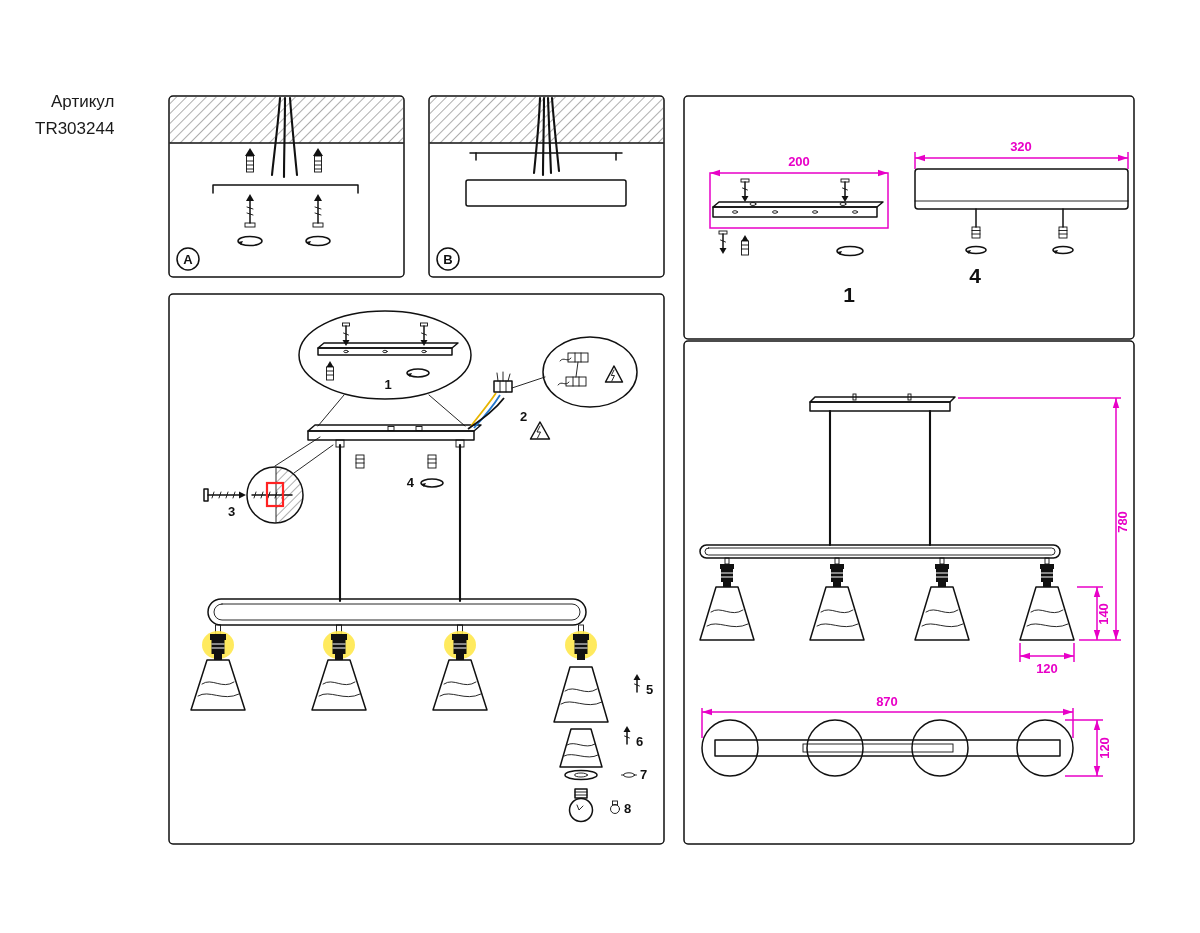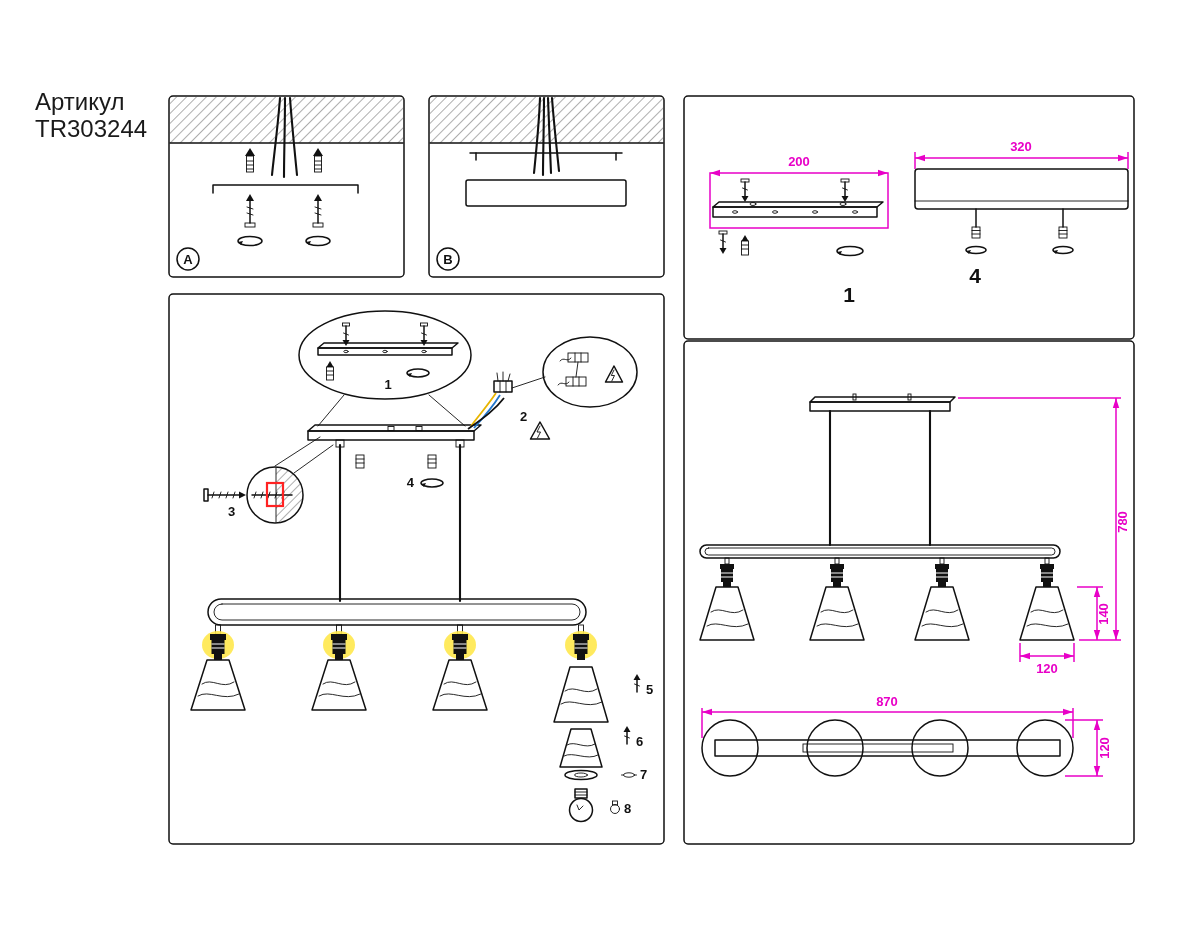--- a/index.html
+++ b/index.html
@@ -4,21 +4,21 @@
 <style>
   * { margin:0; padding:0; box-sizing:border-box; }
   html,body { background:#fff; }
   body {
     width:1200px; height:933px;
     font-family:"Liberation Sans","DejaVu Sans",sans-serif;
     color:#111;
   }
   .page { position:relative; width:1200px; height:933px; background:#fff; overflow:hidden; }
   .abs { position:absolute; }
-  .article { position:absolute; left:35px; top:88px; font-size:24px; line-height:27px; color:#1a1a1a; }
+  .article { position:absolute; left:35px; top:88px; font-size:17px; line-height:27px; color:#1a1a1a;text-align:right; }
   svg text { font-family:"Liberation Sans","DejaVu Sans",sans-serif; }
   .ln   { stroke:#111; fill:none; stroke-width:1.5; stroke-linecap:round; stroke-linejoin:round; }
   .thin { stroke:#111; fill:none; stroke-width:0.9; stroke-linecap:round; }
   .ln2  { stroke:#111; fill:none; stroke-width:2.1; stroke-linecap:round; }
   .fillb{ fill:#111; stroke:none; }
   .white-ln { stroke:#fff; fill:none; stroke-width:1; }
   .lbl  { font-size:13px; font-weight:600; fill:#111; }
   .lbl-big { font-size:21px; font-weight:700; fill:#111; }
   .letter  { font-size:13px; font-weight:700; fill:#111; }
   .dim     { stroke:var(--dimension-accent,#e800c7); fill:none; stroke-width:1.5; }

